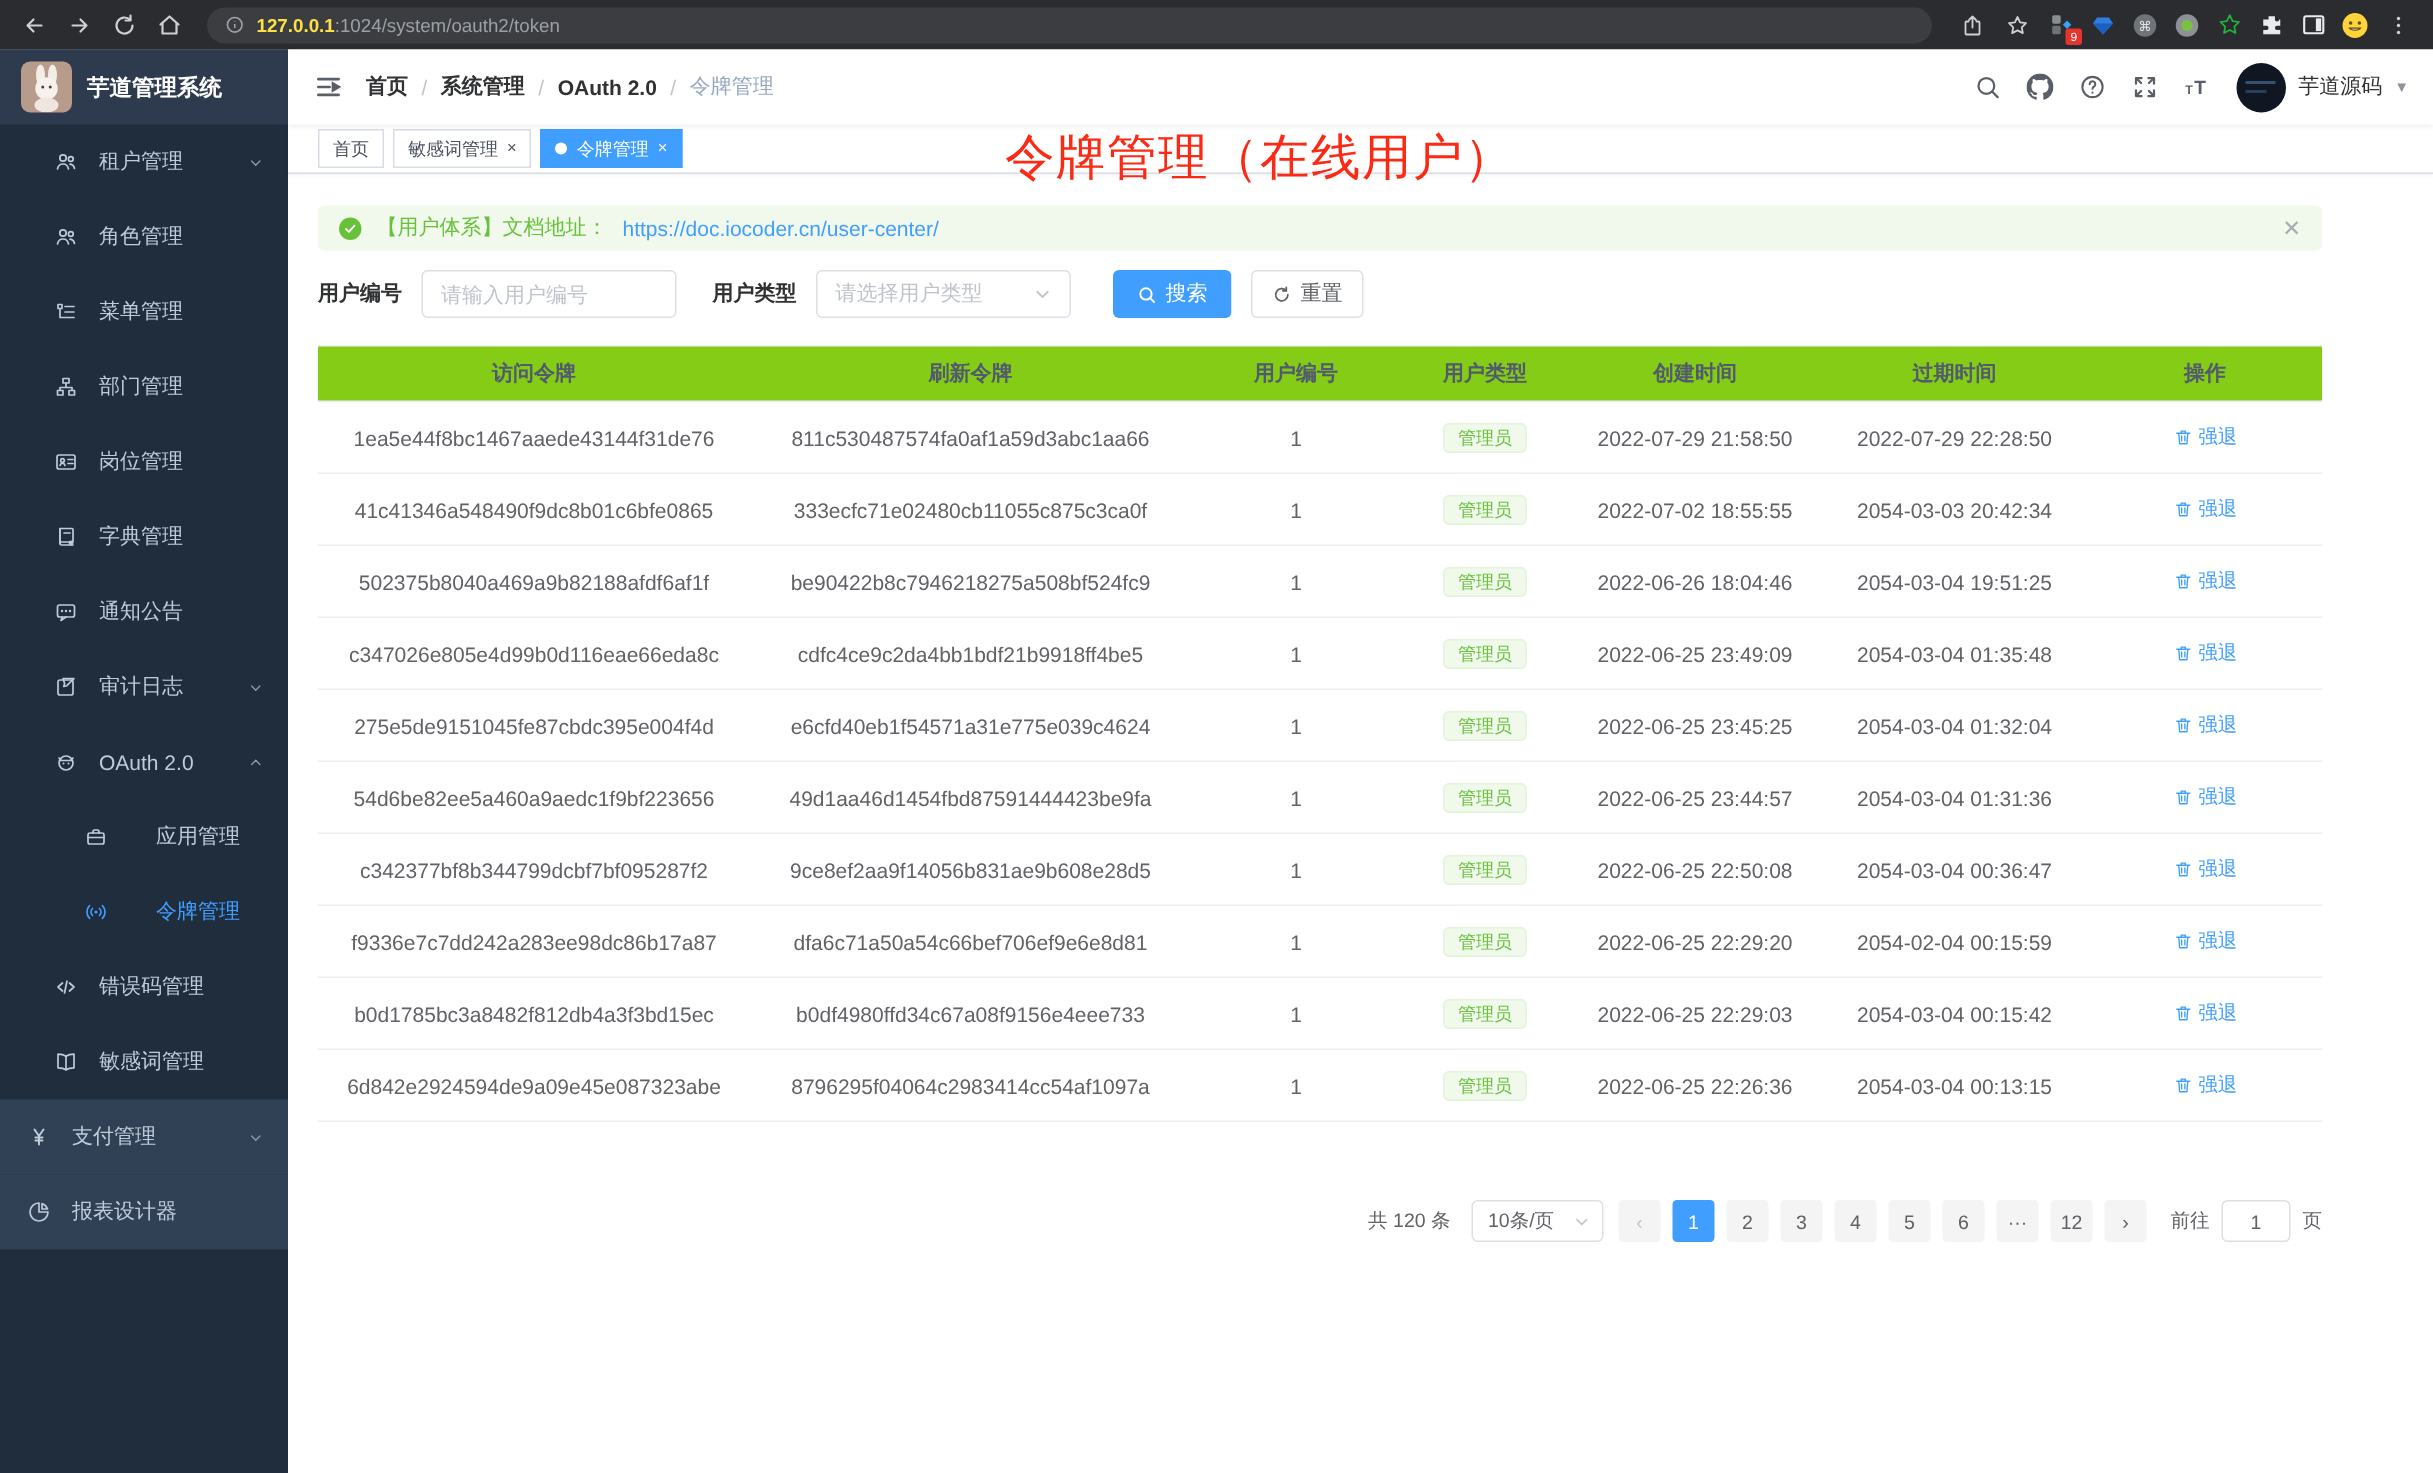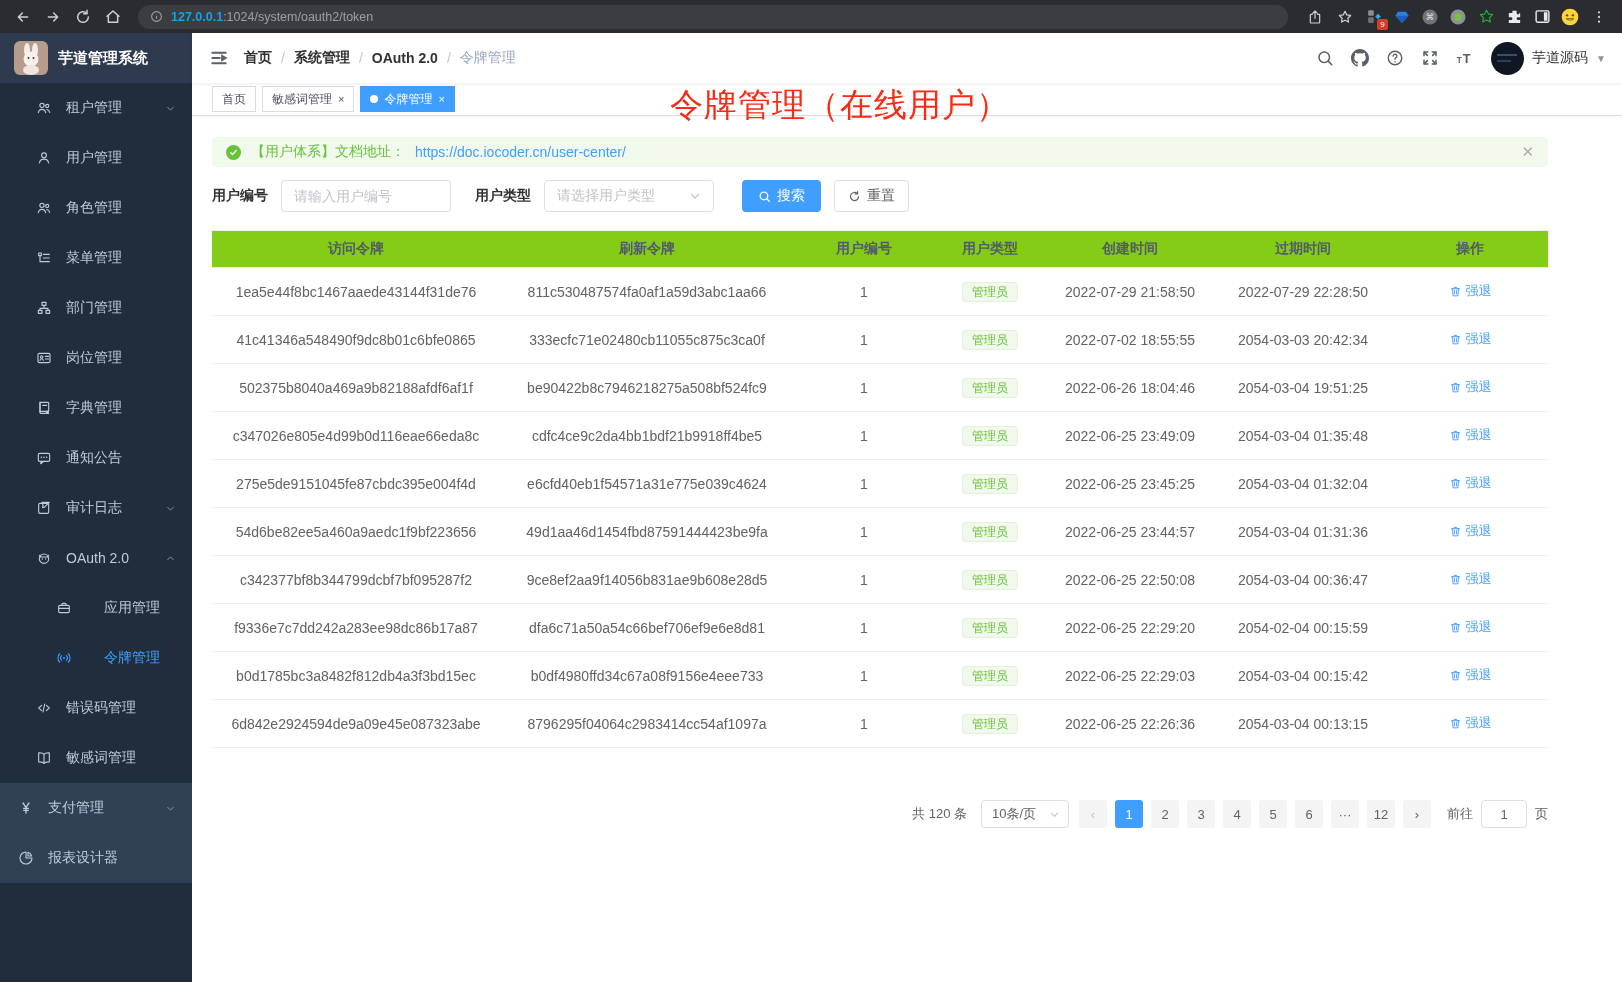--- a/index.html
+++ b/index.html
@@ -7,21 +7,21 @@
     font-family:"Liberation Sans","DejaVu Sans",sans-serif; background:#fff; }
 
   
   .browser-bar { height:33px; background:#2b2c2f; display:flex; align-items:center; padding:0 10px; gap:4px; }
   .bb-btn { width:26px; height:26px; display:flex; align-items:center; justify-content:center; color:#cdd0d4; flex:none; border-radius:50%; }
   .bb-btn svg { width:16px; height:16px; }
   .omnibox { flex:1; height:24px; background:#3c3d41; border-radius:12px; margin:0 10px 0 8px;
     display:flex; align-items:center; padding:0 12px; gap:8px; min-width:0; }
   .omnibox .info { color:#9aa0a6; flex:none; display:flex; }
   .omnibox .url { font-size:12.5px; white-space:nowrap; overflow:hidden; }
-  .url .host { color:#0ea5e9; font-weight:bold;text-align:right; }
+  .url .host { color:#fde047; font-weight:bold;text-align:right; }
   .url .rest { color:#9aa0a6; }
   .bb-ext { width:24px; height:24px; position:relative; display:flex; align-items:center; justify-content:center; flex:none; }
   .ext-badge { position:absolute; right:-2px; bottom:-1px; background:#e5342c; color:#fff; font-size:8px;
     min-width:11px; height:11px; border-radius:2px; display:flex; align-items:center; justify-content:center; }
 
   
   .app { display:flex; height:949px; }
 
   
   .sidebar { width:192px; background:#1f2d3d; flex:none; display:flex; flex-direction:column; }
@@ -260,29 +260,20 @@
               <circle cx="16.8" cy="9" r="2.4"></circle>
               <path d="M16 14.2c2.3.3 4 1.7 4.5 4.3"></path>
             </svg>
           </span>
           <span>租户管理</span>
           <span class="arrow">
             <svg viewBox="0 0 24 24" fill="none" stroke="currentColor" stroke-width="1.7" stroke-linecap="round" stroke-linejoin="round">
               <path d="M6 9.5l6 6 6-6" stroke-width="2"></path>
             </svg>
           </span>
-        </div>
-        <div class="menu-item level-1">
-          <span class="mi-icon">
-            <svg viewBox="0 0 24 24" fill="none" stroke="currentColor" stroke-width="1.7" stroke-linecap="round" stroke-linejoin="round">
-              <circle cx="12" cy="8" r="3.6"></circle>
-              <path d="M5 19.5c.8-4 3.6-5.8 7-5.8s6.2 1.8 7 5.8"></path>
-            </svg>
-          </span>
-          <span>用户管理</span>
         </div>
         <div class="menu-item level-1">
           <span class="mi-icon">
             <svg viewBox="0 0 24 24" fill="none" stroke="currentColor" stroke-width="1.7" stroke-linecap="round" stroke-linejoin="round">
               <circle cx="9" cy="8" r="3.2"></circle>
               <path d="M3.5 19c.6-3.4 2.8-5 5.5-5s4.9 1.6 5.5 5"></path>
               <circle cx="16.8" cy="9" r="2.4"></circle>
               <path d="M16 14.2c2.3.3 4 1.7 4.5 4.3"></path>
             </svg>
           </span>

